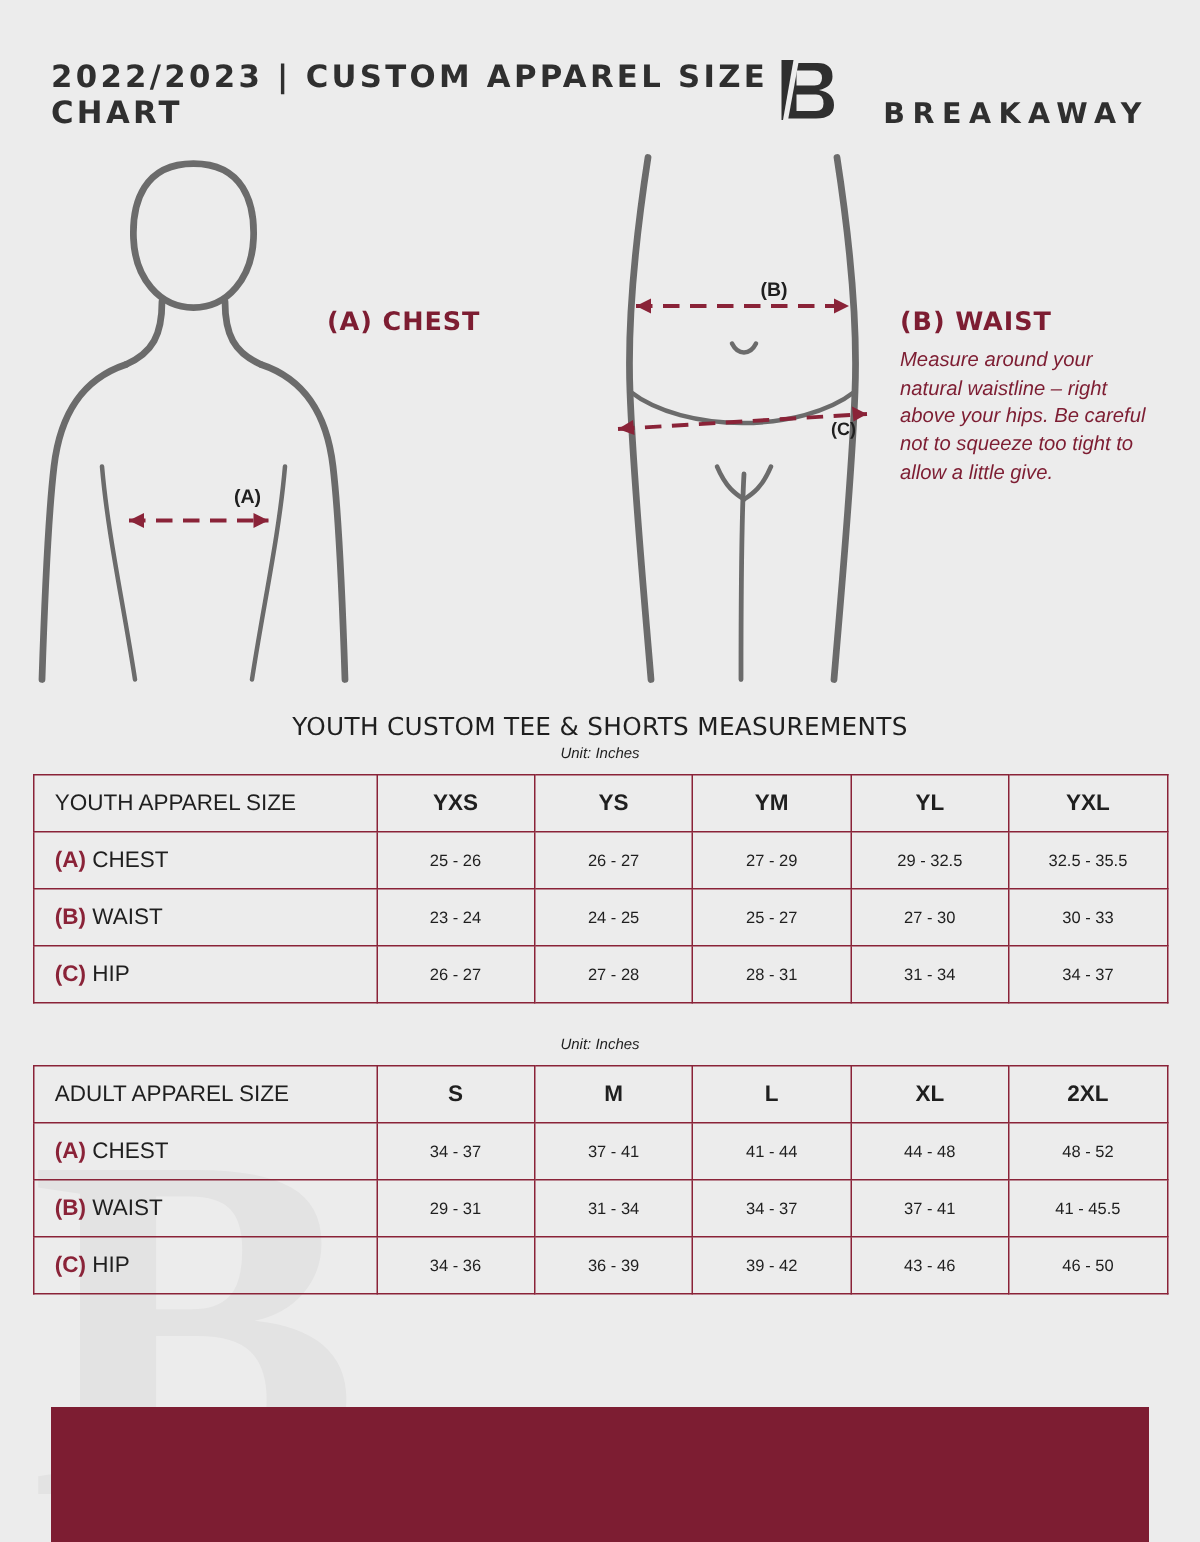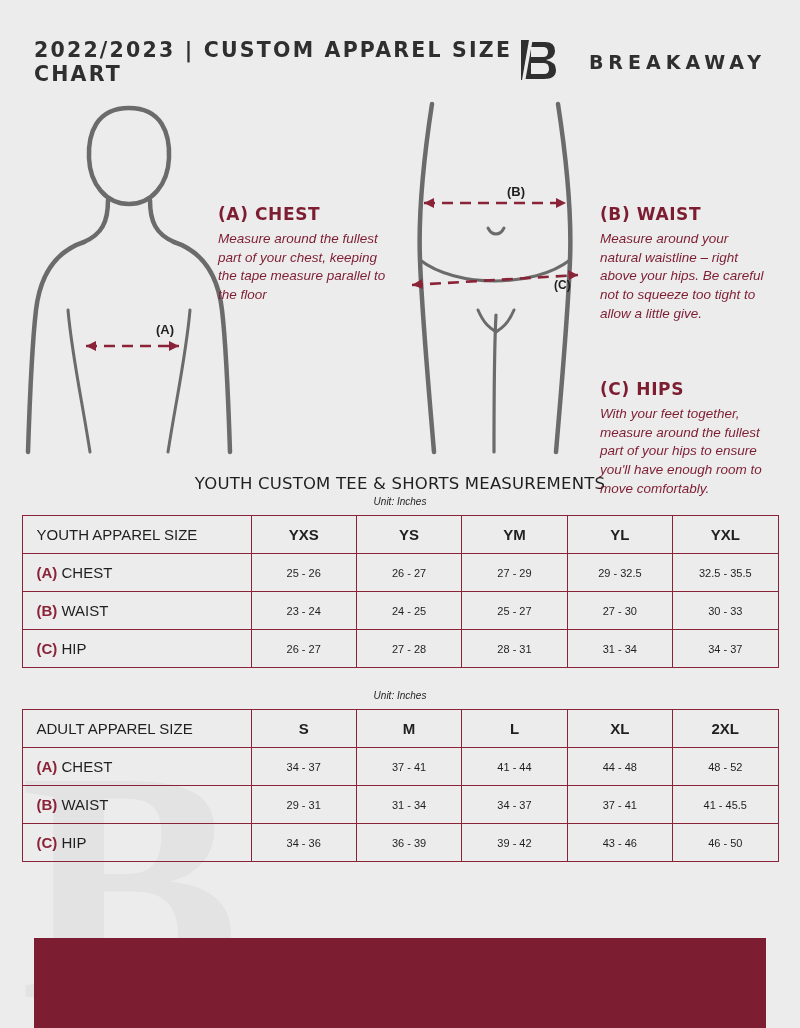--- a/index.html
+++ b/index.html
@@ -43,21 +43,21 @@
   }
   .header-title {
     font-size: 20.5px;
     font-weight: bold;
     letter-spacing: 2.2px;
     color: #2f2f2f;
     font-family: "DejaVu Sans", sans-serif;
   }
   .brand {
     display: flex;
-    align-items: center;
+    align-items: flex-end;
     gap: 30px;
   }
   .brand-mark { display:block; }
   .brand-name {
     font-size: 19px;
     font-weight: bold;
     letter-spacing: 5px;
     color: #2f2f2f;
     font-family: "DejaVu Sans", sans-serif;
   }
@@ -234,30 +234,24 @@
             <polygon points="22,185 32,179 33,189" fill="#8a2338"></polygon>
             <polygon points="188,175 178,170 179,180" fill="#8a2338"></polygon>
           </g>
         </svg>
         <div style="position:absolute;left:117px;top:84px;font-size:13px;font-weight:bold;color:#1f1f1f;">(B)</div>
         <div style="position:absolute;left:164px;top:178px;font-size:12px;font-weight:bold;color:#1f1f1f;">(C)</div>
       </div>
 
       <div class="callout callout-chest">
         <p class="callout-title">(A) CHEST</p>
-        <p class="callout-body">Measure around the fullest part of your chest, keeping the tape measure parallel to the floor</p>
       </div>
       <div class="callout callout-waist">
         <p class="callout-title">(B) WAIST</p>
         <p class="callout-body">Measure around your natural waistline – right above your hips. Be careful not to squeeze too tight to allow a little give.</p>
-      </div>
-      <div class="callout callout-hips">
-        <p class="callout-title">(C) HIPS</p>
-        <p class="callout-body">With your feet together, measure around the fullest part of your hips to ensure you'll
-have enough room to move comfortably.</p>
       </div>
     </div>
 
     <div class="table-block">
       <p class="table-title">YOUTH CUSTOM TEE &amp; SHORTS MEASUREMENTS</p>
       <p class="table-unit">Unit: Inches</p>
       <table>
         <thead>
           <tr>
             <td class="rowhead">YOUTH APPAREL SIZE</td>

